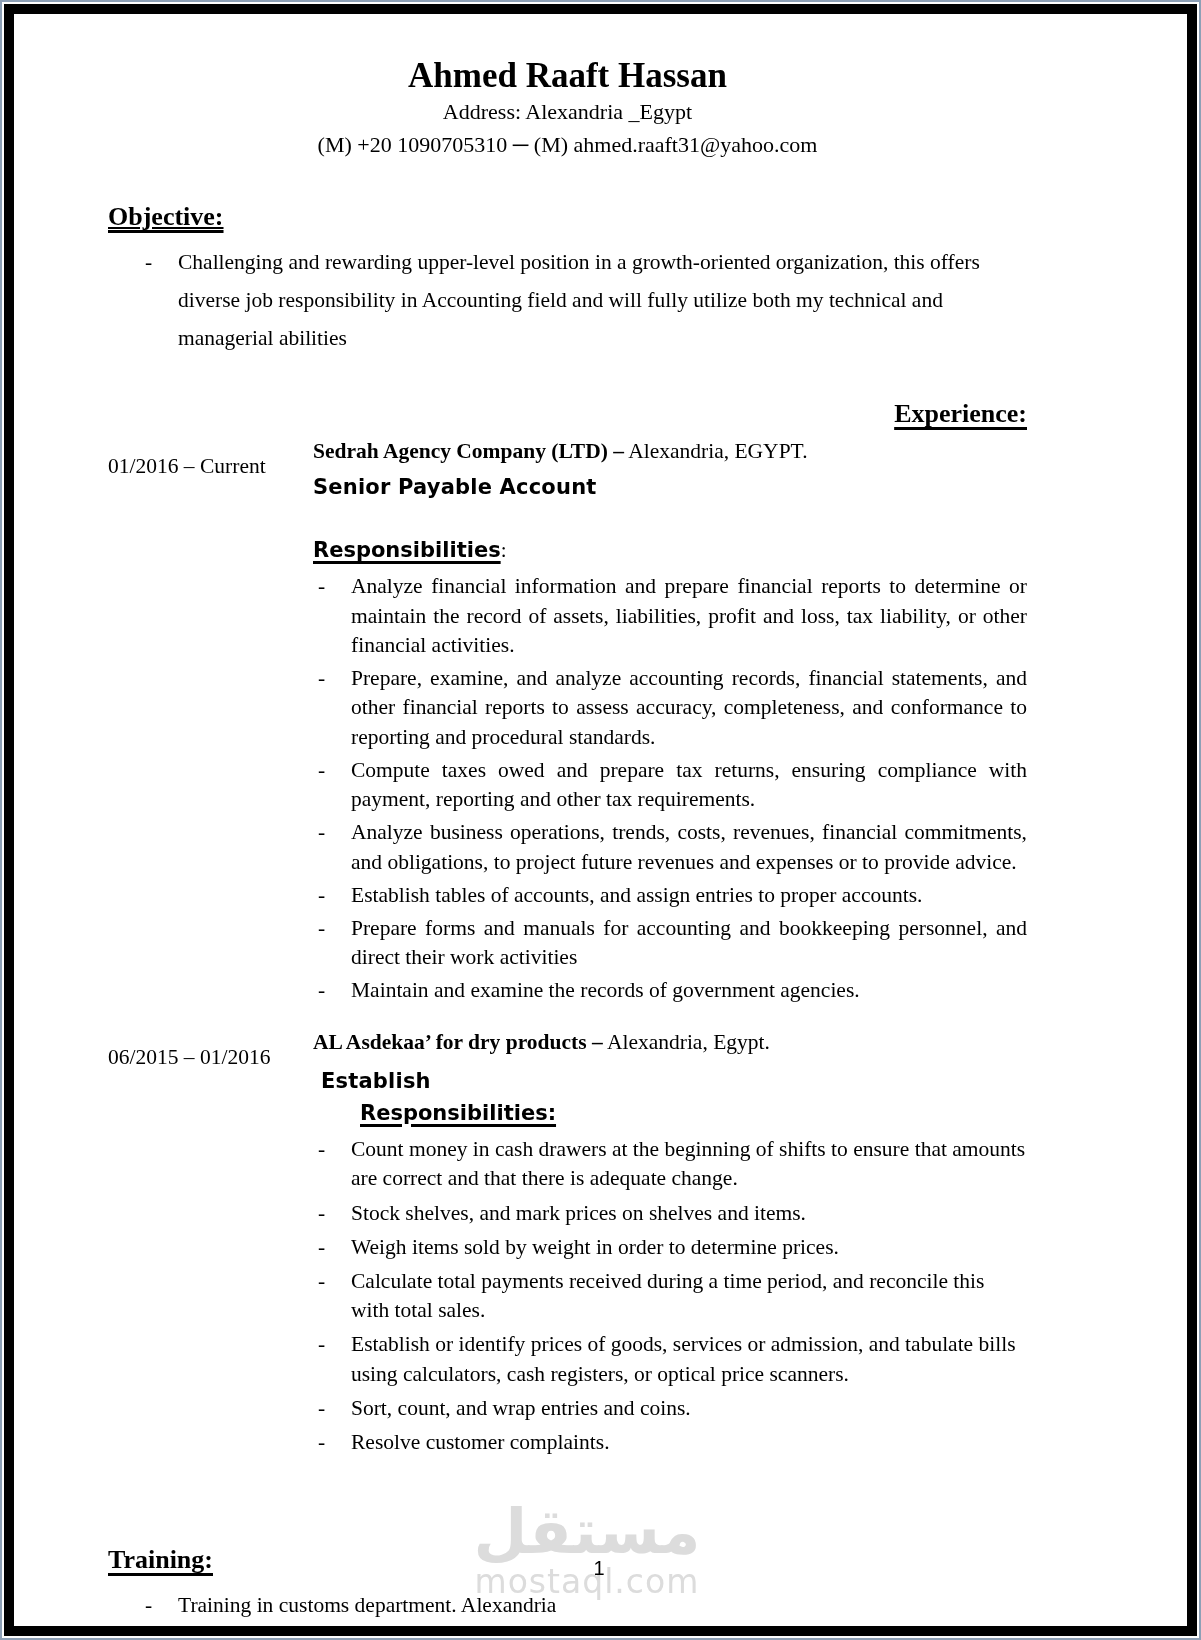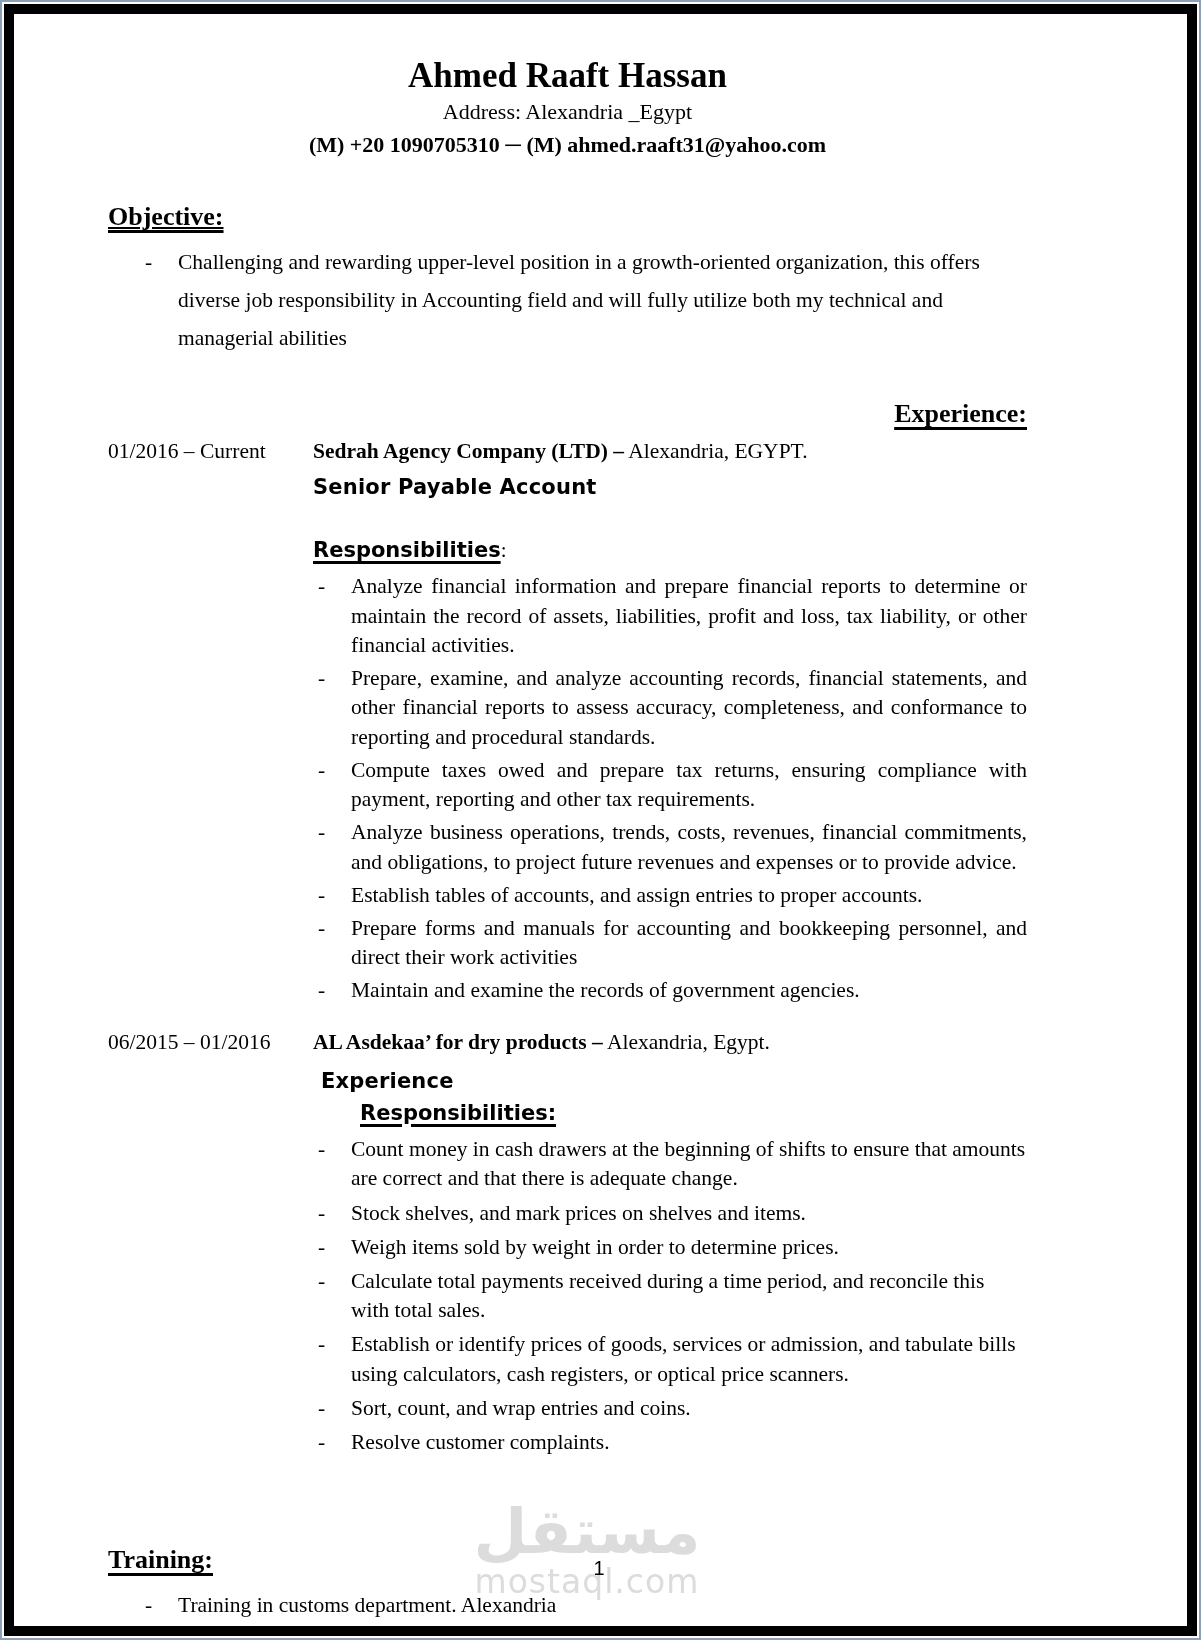--- a/index.html
+++ b/index.html
@@ -20,36 +20,36 @@
     font-family: "Liberation Serif", serif;
     color: #000000;
   }
   .content {
     padding: 42px 160px 0 94px; 
   }
   
   .hdr { text-align: center; }
   .name { font-size: 35px; font-weight: bold; line-height: 1.15; }
   .addr { font-size: 22px; margin-top: 3px; }
-  .contact { font-size: 22px; margin-top: 7px; font-weight: bold; }
+  .contact { font-size: 22px; margin-top: 7px; }
   
   .sec-h { font-size: 26px; font-weight: bold; }
   .u-serif {
     text-decoration: underline;
     text-decoration-thickness: 2.5px;
     text-underline-offset: 5px;
   }
   
   .bullets-lvl1 { margin-top: 12px; }
   .bullet { display: flex; font-size: 21.5px; line-height: 1.75; }
   .bullet .dash { flex: 0 0 33px; margin-left: 37px; }
   .bullet .btxt { flex: 1; }
   
   .job-row { position: relative; margin-top: 8px; font-size: 21.5px; line-height: 1.35; }
-  .job-dates { position: absolute; left: 0; top: 0; }
+  .job-dates { position: absolute; left: 0; top: 15px; }
   .job-co { margin-left: 205px; text-align: center; }
   .job-co b { font-weight: bold; }
   .job-title {
     margin-left: 205px; margin-top: 9px;
     font-family: "DejaVu Sans", sans-serif;
     font-weight: bold; font-size: 21px; letter-spacing: 0.2px;
   }
   .job-title.indent2 { margin-left: 213px; margin-top: 12px; }
   .resp-h { margin-left: 205px; margin-top: 38px; font-size: 21px; line-height: 1.3; }
   .resp-h .rword {
@@ -169,21 +169,21 @@
         <span class="btxt">Maintain and examine the records of government agencies.</span>
       </div>
     </div>
 
     <div class="sp-before-job2"></div>
     <div class="job2-block">
       <div class="job-row">
         <span class="job-dates">06/2015 – 01/2016</span>
         <span class="job-co"><b>AL Asdekaa’ for dry products –</b><span> Alexandria, Egypt.</span></span>
       </div>
-      <div class="job-title indent2">Experience</div>
+      <div class="job-title indent2">Establish</div>
 
       <div class="resp-h indent2">
         <span class="rword">Responsibilities:</span><span></span>
       </div>
 
       <div class="job-bullets">
         <div class="jbullet">
           <span class="dash">-</span>
           <span class="btxt">Count money in cash drawers at the beginning of shifts to ensure that amounts are correct and that there is adequate change.</span>
         </div>

